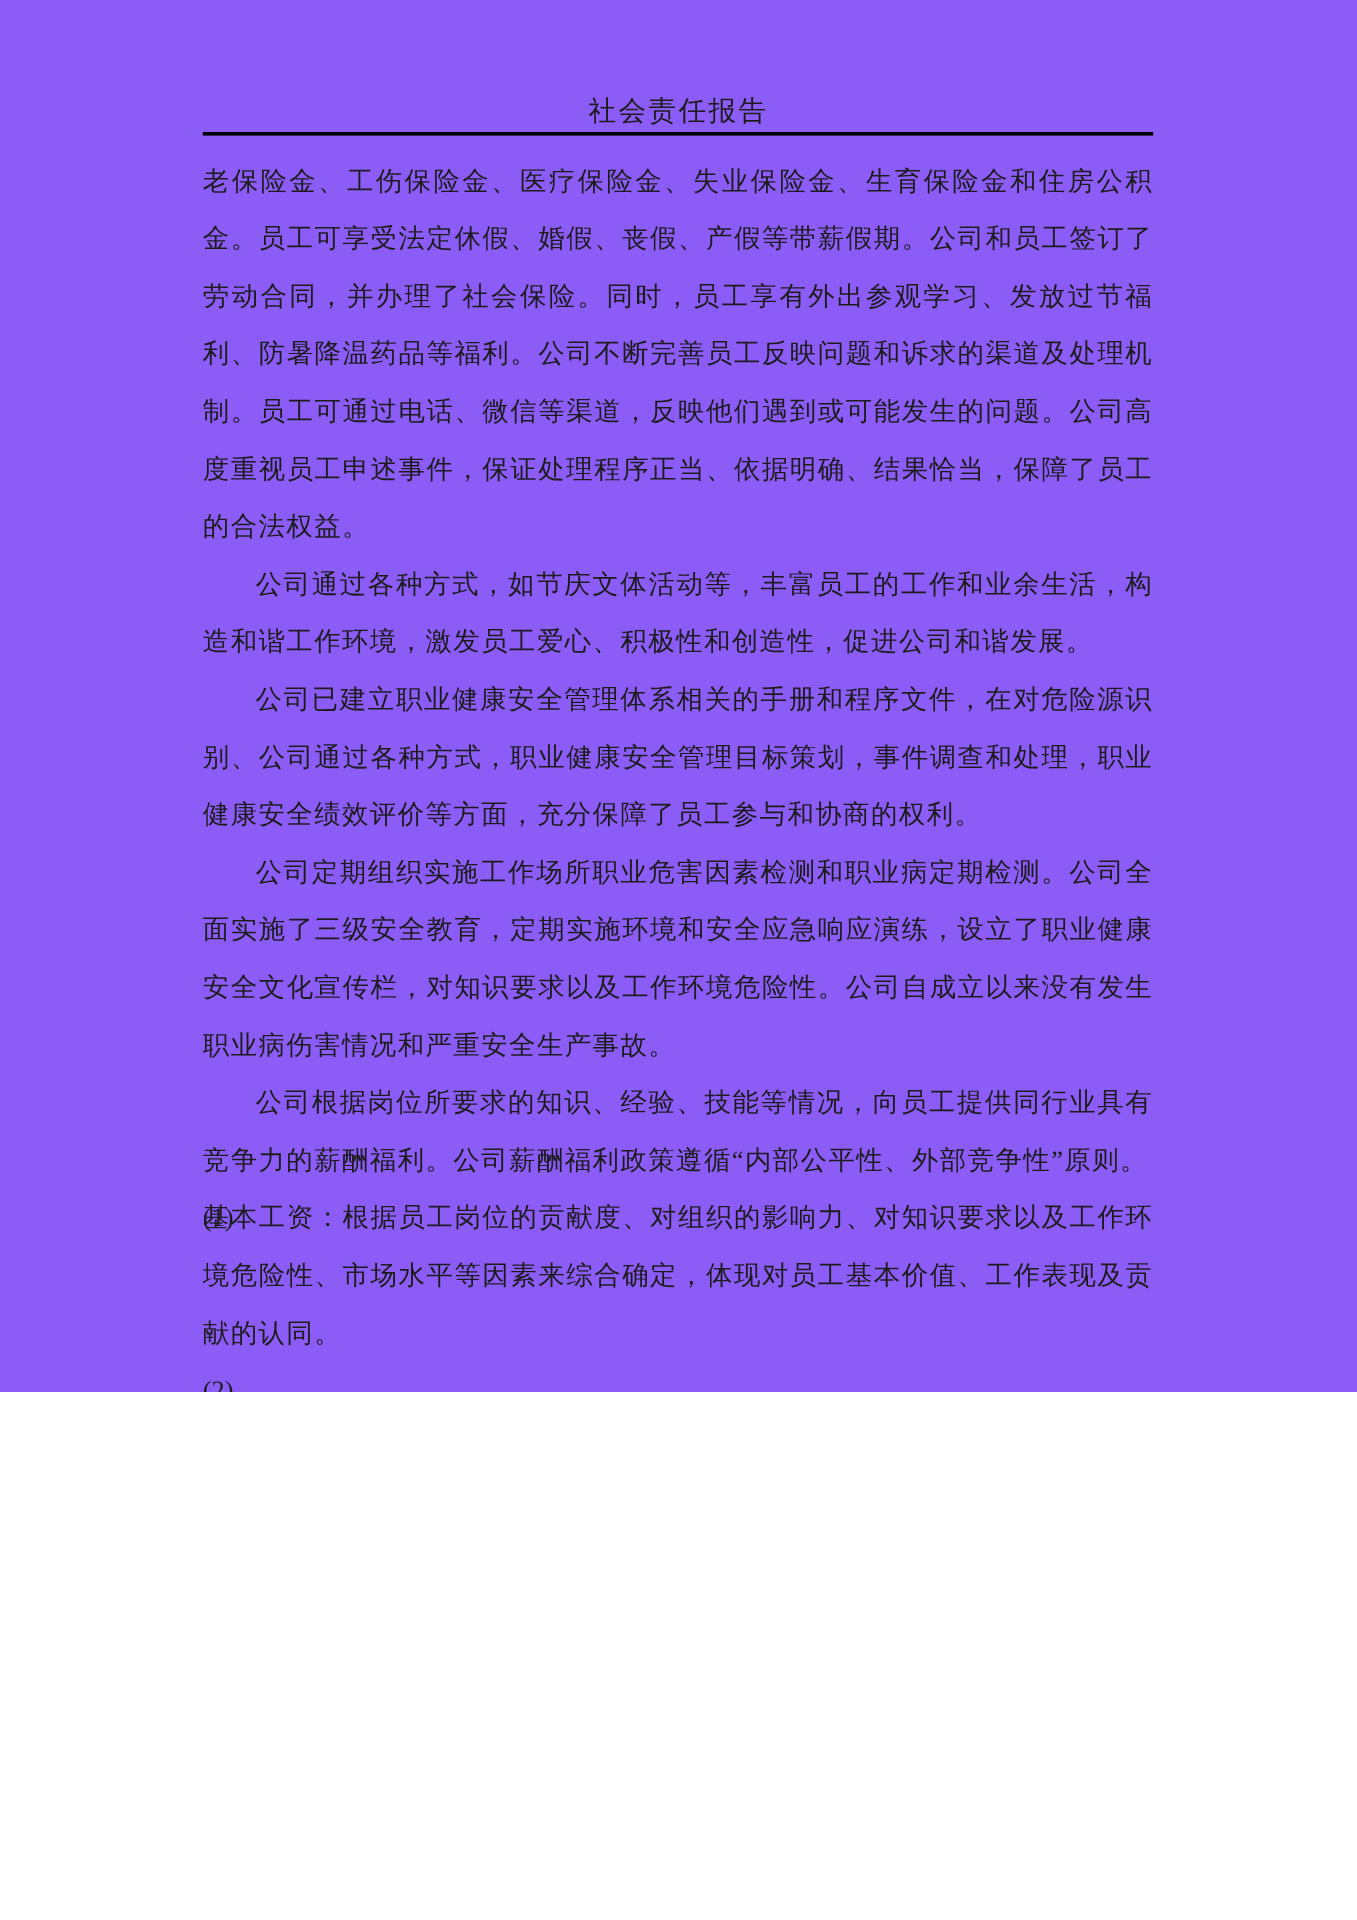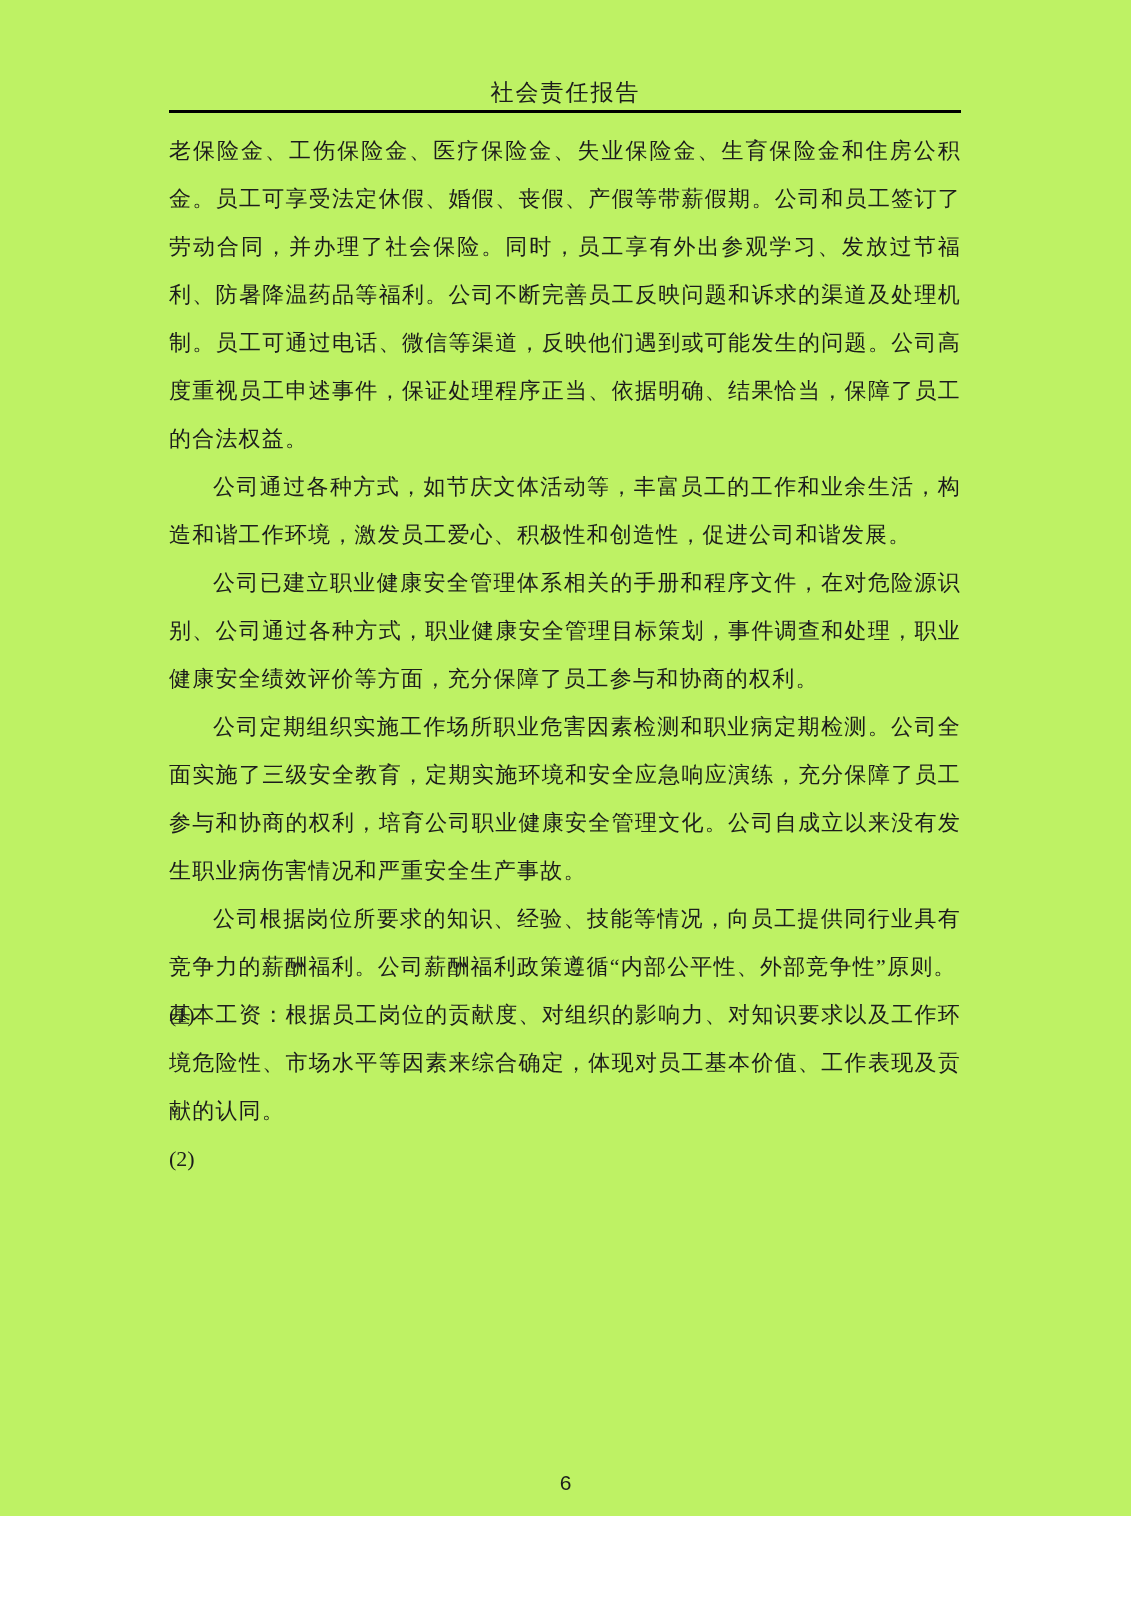--- a/index.html
+++ b/index.html
@@ -3,23 +3,23 @@
 <meta charset="utf-8">
 <style>
   html, body {
     margin: 0;
     padding: 0;
     background: #ffffff;
   }
   .page {
     position: relative;
     width: 1131px;
-    height: 1516px;
+    height: 1160px;
     margin: 0 auto;
-    background: #bef264;
+    background: #8b5cf6;
     font-family: "Liberation Serif", "DejaVu Serif", serif;
     color: #1c1c1c;
     overflow: hidden;
   }
   .header-title {
     position: absolute;
     top: 80px;
     left: 0;
     right: 0;
     text-align: center;
@@ -86,21 +86,21 @@
 
   <div class="content">
 
     <p>老保险金、工伤保险金、医疗保险金、失业保险金、生育保险金和住房公积金。员工可享受法定休假、婚假、丧假、产假等带薪假期。公司和员工签订了劳动合同，并办理了社会保险。同时，员工享有外出参观学习、发放过节福利、防暑降温药品等福利。公司不断完善员工反映问题和诉求的渠道及处理机制。员工可通过电话、微信等渠道，反映他们遇到或可能发生的问题。公司高度重视员工申述事件，保证处理程序正当、依据明确、结果恰当，保障了员工的合法权益。</p>
 
     <p class="indent">公司通过各种方式，如节庆文体活动等，丰富员工的工作和业余生活，构造和谐工作环境，激发员工爱心、积极性和创造性，促进公司和谐发展。</p>
 
 
     <p class="indent">公司已建立职业健康安全管理体系相关的手册和程序文件，在对危险源识别、公司通过各种方式，职业健康安全管理目标策划，事件调查和处理，职业健康安全绩效评价等方面，充分保障了员工参与和协商的权利。</p>
 
-    <p class="indent">公司定期组织实施工作场所职业危害因素检测和职业病定期检测。公司全面实施了三级安全教育，定期实施环境和安全应急响应演练，充分保障了员工参与和协商的权利，培育公司职业健康安全管理文化。公司自成立以来没有发生职业病伤害情况和严重安全生产事故。</p>
+    <p class="indent">公司定期组织实施工作场所职业危害因素检测和职业病定期检测。公司全面实施了三级安全教育，定期实施环境和安全应急响应演练，设立了职业健康安全文化宣传栏，对知识要求以及工作环境危险性。公司自成立以来没有发生职业病伤害情况和严重安全生产事故。</p>
 
     <p class="indent">公司根据岗位所要求的知识、经验、技能等情况，向员工提供同行业具有竞争力的薪酬福利。公司薪酬福利政策遵循“内部公平性、外部竞争性”原则。</p>
 
     <p class="list-item">
       <span class="list-marker">(1)</span>
       <span>基本工资：根据员工岗位的贡献度、对组织的影响力、对知识要求以及工作环境危险性、市场水平等因素来综合确定，体现对员工基本价值、工作表现及贡献的认同。</span>
     </p>
 
     <p class="list-item">
       <span class="list-marker">(2)</span>

